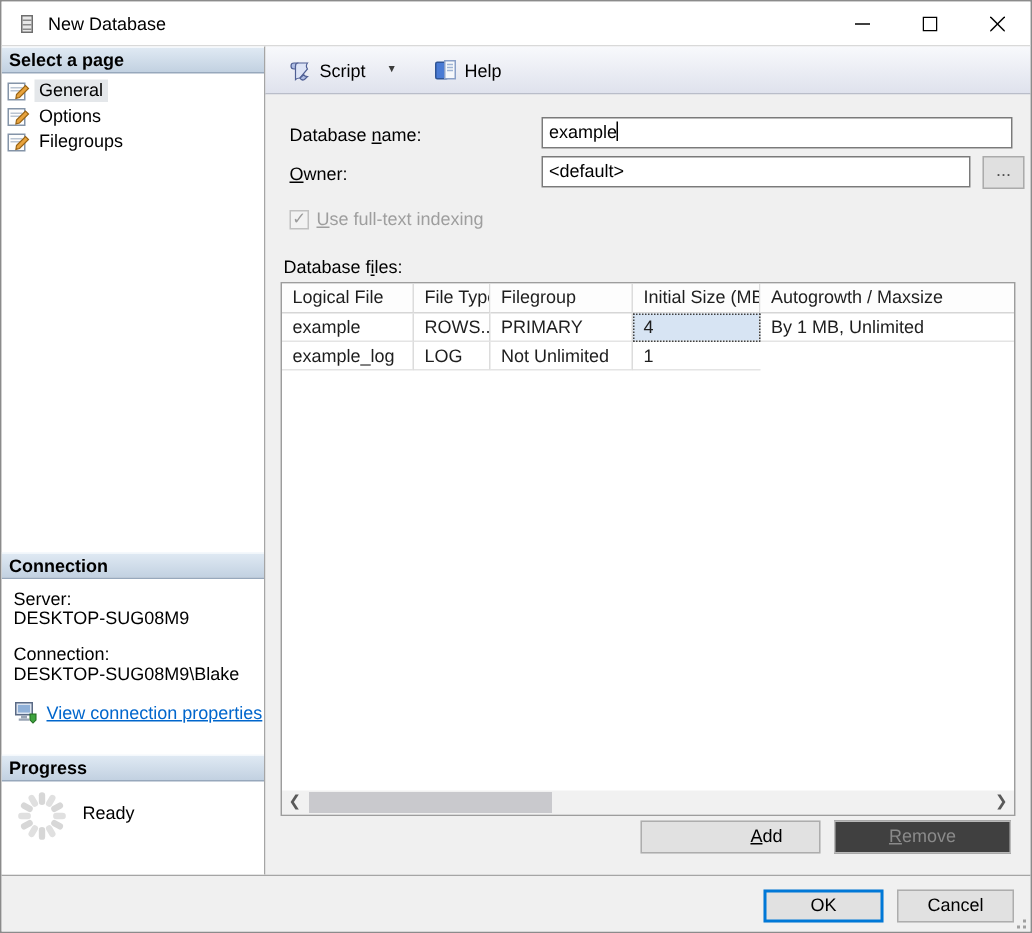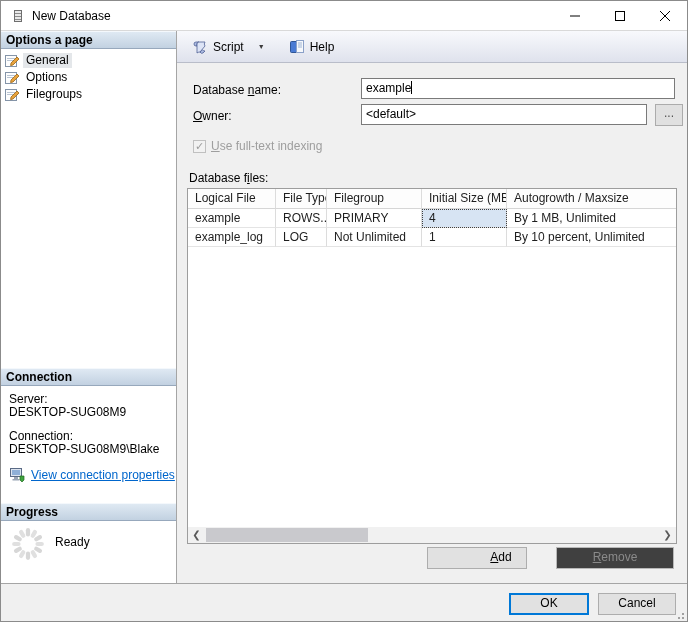--- a/index.html
+++ b/index.html
@@ -73,21 +73,21 @@
   .g-cell:last-child { border-right:none; }
   .g-data .g-cell { border-bottom:1px solid #e4e4e4; }
   .g-cell.sel { background:#d7e4f3; outline:1px dotted #404040; outline-offset:-1px; }
   .hscroll { position:absolute; left:0; right:0; bottom:0; height:16px; background:#f1f1f1; }
   .hs-arrow { position:absolute; top:0; width:17px; height:16px; color:#5a5a5a; font-size:10px;
               line-height:15px; text-align:center; }
   .hs-arrow.left { left:0; } .hs-arrow.right { right:0; }
   .hs-thumb { position:absolute; left:18px; top:1px; width:162px; height:14px; background:#c9c9cd; }
 
   .btn { text-align:center; background:#e1e1e1; border:1px solid #adadad; line-height:19px; }
-  .btn-add { position:absolute; left:250px; top:484px; width:100px; height:22px;padding-left:48px; }
+  .btn-add { position:absolute; left:250px; top:484px; width:120px; height:22px;padding-left:48px; }
   .btn-remove { position:absolute; left:379px; top:484px; width:118px; height:22px;
                 background:#404040; border-color:#b8b8b8; color:#8a8a8a; }
 
   
   .footer { position:relative; height:38px; background:#f0f0f0; display:flex;
             justify-content:flex-end; align-items:flex-start; padding:9px 11px 0 0; gap:9px; }
   .btn-ok { width:80px; height:22px; border:2px solid #0078d7; line-height:17px; }
   .btn-cancel { width:78px; height:22px; }
   .grip { position:absolute; right:2px; bottom:2px; width:10px; height:10px; }
 </style>
@@ -120,21 +120,21 @@
             <line x1="0" y1="0" x2="10" y2="10" stroke="#000"></line>
             <line x1="10" y1="0" x2="0" y2="10" stroke="#000"></line>
           </svg>
       </div>
     </div>
   </div>
 
   <div class="mid">
 
     <div class="sidebar">
-      <div class="sb-header">Options a page</div>
+      <div class="sb-header">Select a page</div>
       <div class="page-list">
         <div class="page-item selected">
           <svg class="icon" viewBox="0 0 16 14">
             <rect x="1.5" y="1.5" width="11" height="11" fill="#fdfdfd" stroke="#8494a8"></rect>
             <line x1="3" y1="4.5" x2="11" y2="4.5" stroke="#b9c4d2"></line>
               <line x1="3" y1="6.5" x2="11" y2="6.5" stroke="#b9c4d2"></line>
             <path d="M7 9 L13 3 L15 5 L9 11 L6.6 11.6 Z" fill="#e8a33d" stroke="#9a6414" stroke-width="0.8"></path>
           </svg>
           <span class="lbl">General</span>
         </div>
@@ -268,21 +268,20 @@
             <div class="g-cell">ROWS...</div>
             <div class="g-cell">PRIMARY</div>
             <div class="g-cell sel">4</div>
             <div class="g-cell">By 1 MB, Unlimited</div>
           </div>
           <div class="g-row g-data">
             <div class="g-cell">example_log</div>
             <div class="g-cell">LOG</div>
             <div class="g-cell">Not Unlimited</div>
             <div class="g-cell">1</div>
-            <div class="g-cell">By 10 percent, Unlimited</div>
           </div>
           <div class="hscroll">
             <div class="hs-arrow left">❮</div>
             <div class="hs-thumb"></div>
             <div class="hs-arrow right">❯</div>
           </div>
         </div>
 
         <div class="btn btn-add">
           <span></span><span class="ul">A</span><span>dd</span>

